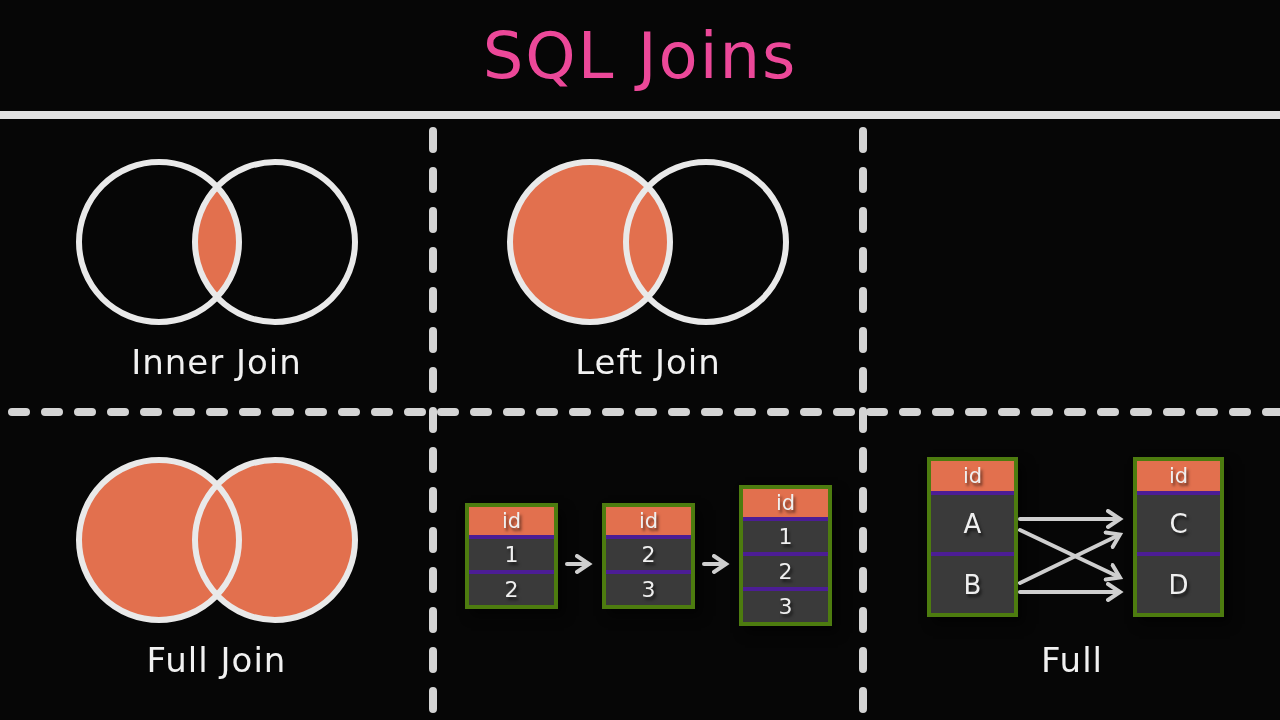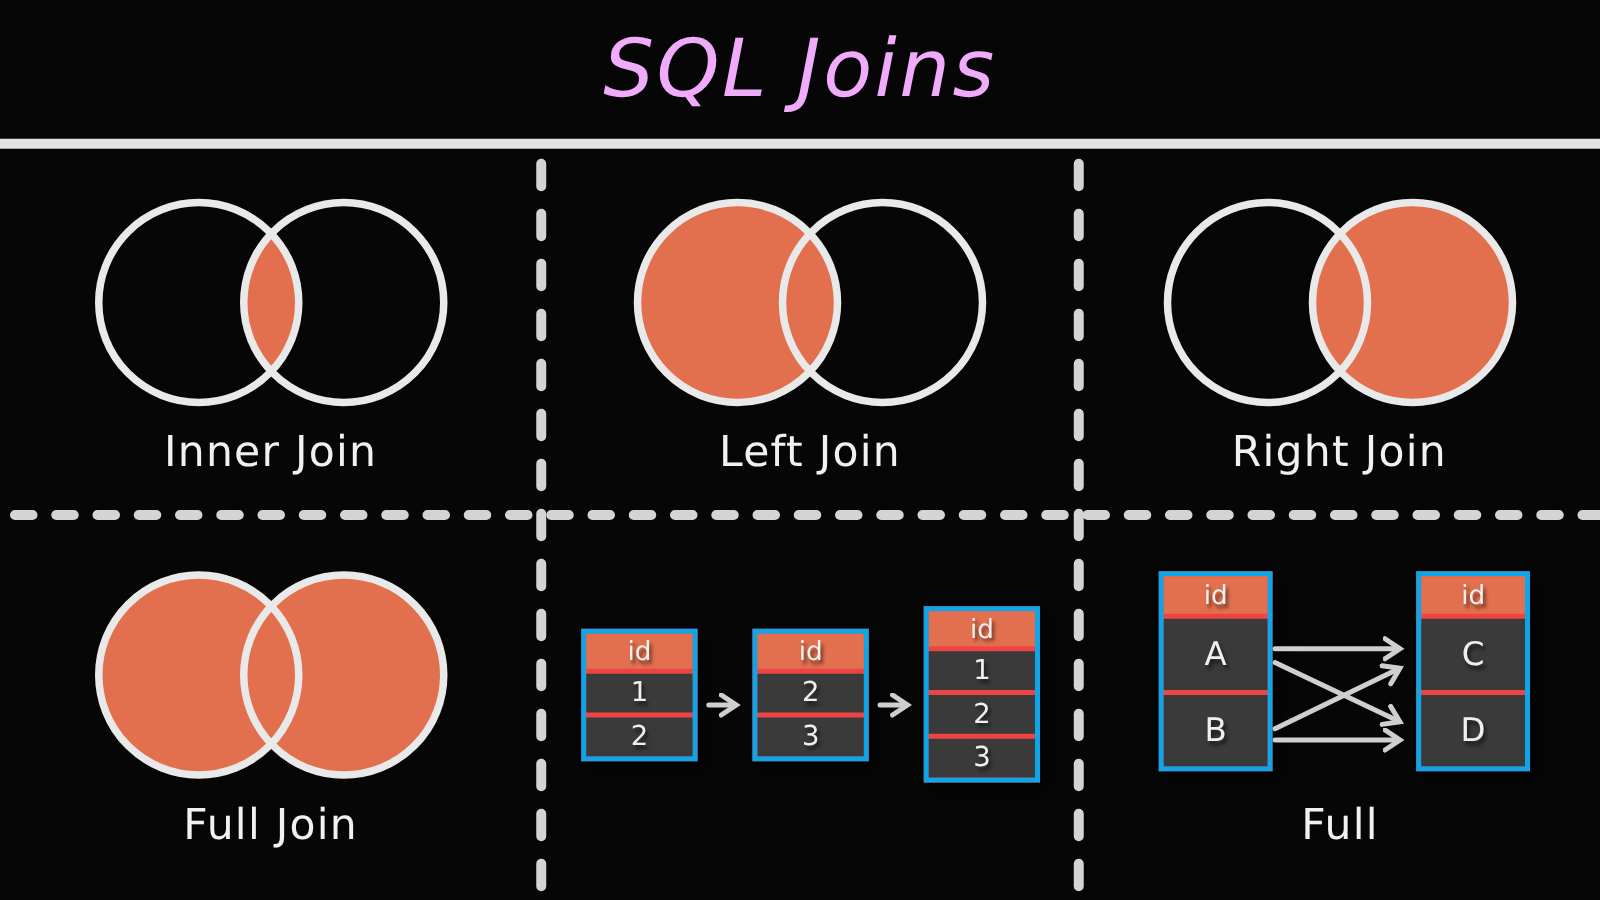--- a/index.html
+++ b/index.html
@@ -15,23 +15,22 @@
   }
 
   
   .title-bar {
     position: absolute; top: 0; left: 0;
     width: 1280px; height: 111px;
     display: flex; align-items: center; justify-content: center;
   }
   .title-text {
     font-size: 64px;
-    color: #f0abfc;
+    color: #ec4899;
     letter-spacing: 2px;
-    font-style: italic;
   }
   .title-separator {
     position: absolute; top: 111px; left: 0;
     width: 1280px; height: 8px;
     background: #E3E3E3;
   }
 
   
   .dividers {
     position: absolute; top: 0; left: 0;
@@ -60,22 +59,22 @@
   #p-full  { left: 0;    top: 412px; width: 433px; height: 308px; }
   #p-union { left: 433px; top: 412px; width: 431px; height: 308px; }
   #p-cross { left: 864px; top: 412px; width: 416px; height: 308px; }
 
   .venn { display: block; }
   .venn-top  { margin-top: 27px; }
   .venn-bot  { margin-top: 33px; }
 
   
   .jtable {
-    background: #ef4444;
-    border: 4px solid #0ea5e9;
+    background: #4c1d95;
+    border: 4px solid #4d7c0f;
     display: flex; flex-direction: column;
     gap: 4px;
     box-shadow: 6px 7px 10px rgba(0,0,0,0.55);
     justify-content: center;
   }
   .jtable .cell {
     display: flex; align-items: center; justify-content: center;
     color: #EFEFEF;
     text-shadow: 2px 3px 3px rgba(0,0,0,0.55);
   }
@@ -147,28 +146,20 @@
 
   <div class="panel row1" id="p-left">
     <svg class="venn venn-top" width="366" height="190">
       <circle cx="125" cy="95" r="80" fill="#E2704E"></circle>
       <circle cx="125" cy="95" r="80" fill="none" stroke="#E9E9E9" stroke-width="6"></circle>
       <circle cx="241" cy="95" r="80" fill="none" stroke="#E9E9E9" stroke-width="6"></circle>
     </svg>
     <div class="panel-label">Left Join</div>
   </div>
 
-  <div class="panel row1" id="p-right">
-    <svg class="venn venn-top" width="366" height="190">
-      <circle cx="241" cy="95" r="80" fill="#E2704E"></circle>
-      <circle cx="125" cy="95" r="80" fill="none" stroke="#E9E9E9" stroke-width="6"></circle>
-      <circle cx="241" cy="95" r="80" fill="none" stroke="#E9E9E9" stroke-width="6"></circle>
-    </svg>
-    <div class="panel-label">Right Join</div>
-  </div>
 
   <div class="panel row2" id="p-full">
     <svg class="venn venn-bot" width="366" height="190">
       <circle cx="125" cy="95" r="80" fill="#E2704E"></circle>
       <circle cx="241" cy="95" r="80" fill="#E2704E"></circle>
       <circle cx="125" cy="95" r="80" fill="none" stroke="#E9E9E9" stroke-width="6"></circle>
       <circle cx="241" cy="95" r="80" fill="none" stroke="#E9E9E9" stroke-width="6"></circle>
     </svg>
     <div class="panel-label">Full Join</div>
   </div>

